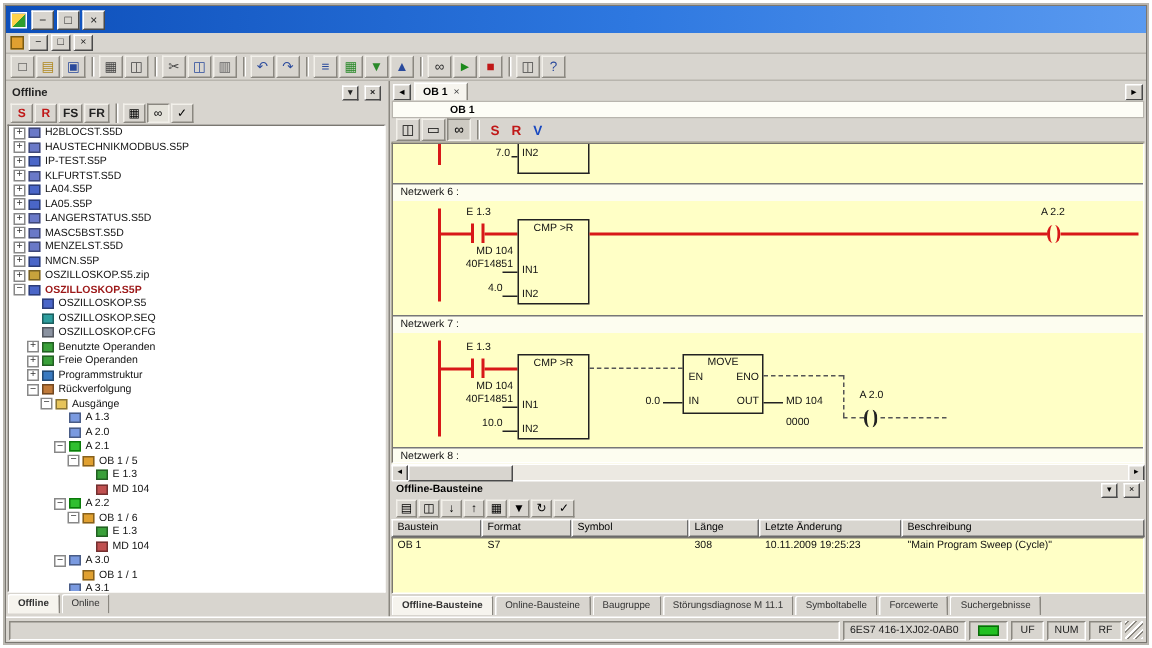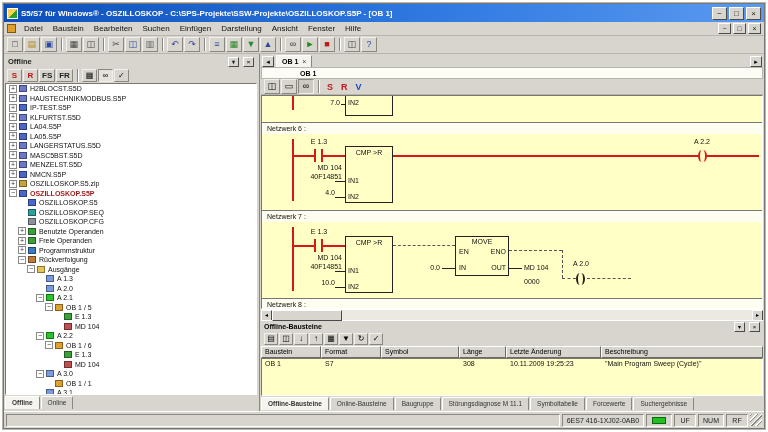--- a/index.html
+++ b/index.html
@@ -106,41 +106,29 @@
   .sb-ind{min-width:22px;text-align:center;}
   .sb-grip{width:12px;height:12px;background:repeating-linear-gradient(135deg,#fff 0 1px,#8a8780 1px 2px,transparent 2px 4px);}
 </style>
 </head>
 <body>
 
 <div class="window">
 
   <div class="titlebar">
     <span class="appicon"></span>
-    <span class="ttext">S5/S7 für Windows® - OSZILLOSKOP - C:\SPS-Projekte\SSW-Projekte\OSZILLOSKOP.S5P - [OB 1]</span>
     <span class="btnrow" id="win-buttons">
         <span class="winbtn">−</span>
         <span class="winbtn">□</span>
         <span class="winbtn">×</span>
       </span>
   </div>
 
   <div class="menubar">
     <span class="doc-icon"></span>
-    <span id="menu-items">
-        <span class="menu-item">Datei</span>
-        <span class="menu-item">Baustein</span>
-        <span class="menu-item">Bearbeiten</span>
-        <span class="menu-item">Suchen</span>
-        <span class="menu-item">Einfügen</span>
-        <span class="menu-item">Darstellung</span>
-        <span class="menu-item">Ansicht</span>
-        <span class="menu-item">Fenster</span>
-        <span class="menu-item">Hilfe</span>
-      </span>
     <span class="btnrow" id="mdi-buttons">
         <span class="winbtn sm">−</span>
         <span class="winbtn sm">□</span>
         <span class="winbtn sm">×</span>
       </span>
   </div>
 
   <div class="toolbar" id="toolbar-icons">
       <div class="tbtn" style="color: rgb(51, 51, 51);">□</div>
       <div class="tbtn" style="color: rgb(176, 136, 32);">▤</div>

